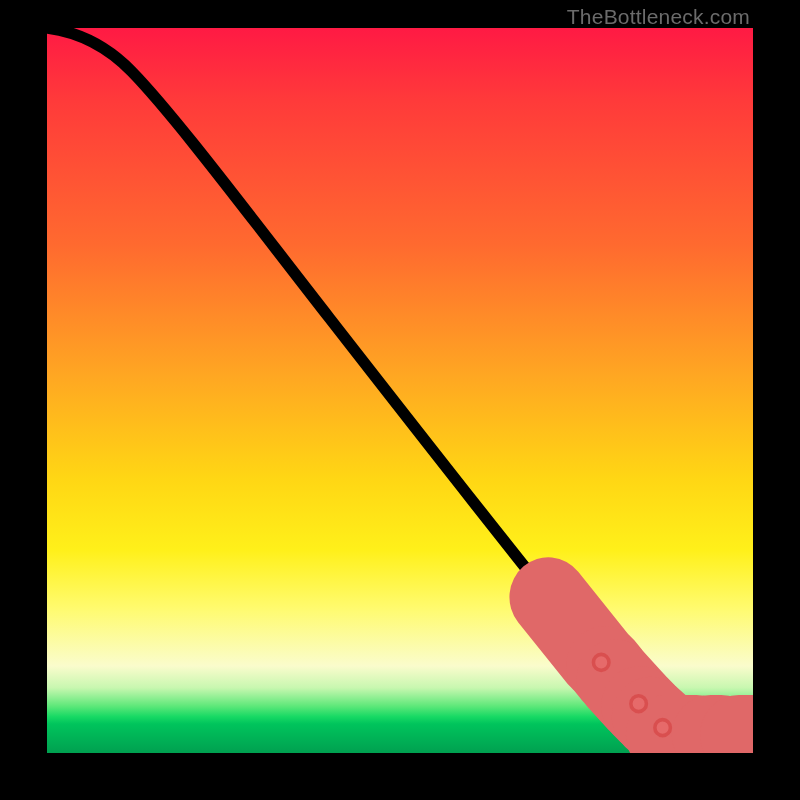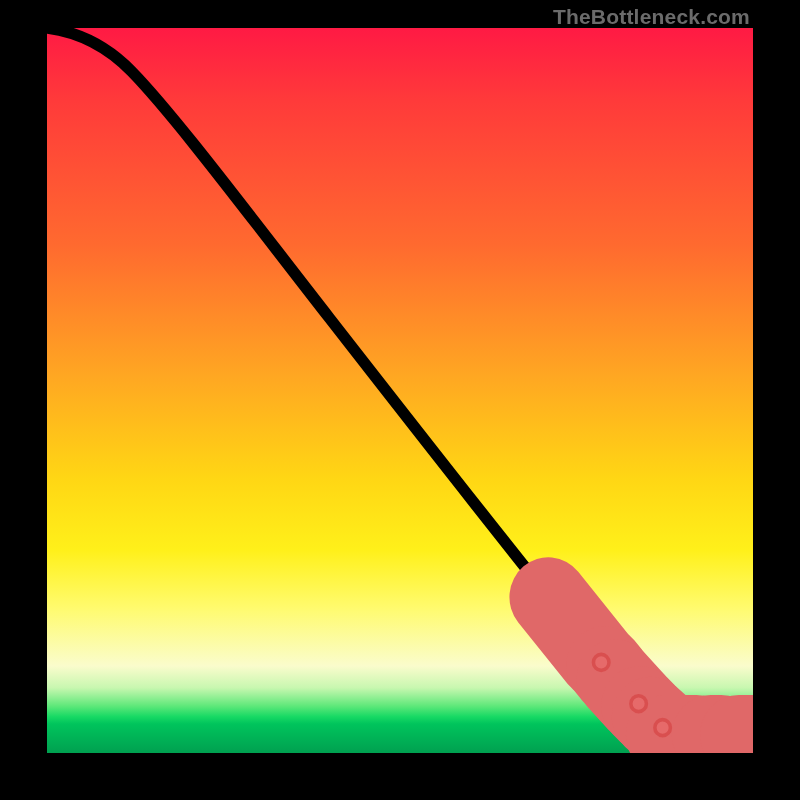--- a/index.html
+++ b/index.html
@@ -48,21 +48,21 @@
       #00a050 100%
     );
   }
   .watermark {
     position: absolute;
     top: 5px;
     right: 50px;
     color: #6b6b6b;
     font-size: 21px;
     letter-spacing: 0.2px;
-    font-weight: 700;
+    font-weight: 400;
     user-select: none;
   }
   svg.curve {
     position: absolute;
     inset: 0;
     width: 100%;
     height: 100%;
   }
   .curve-line {
     fill: none;

